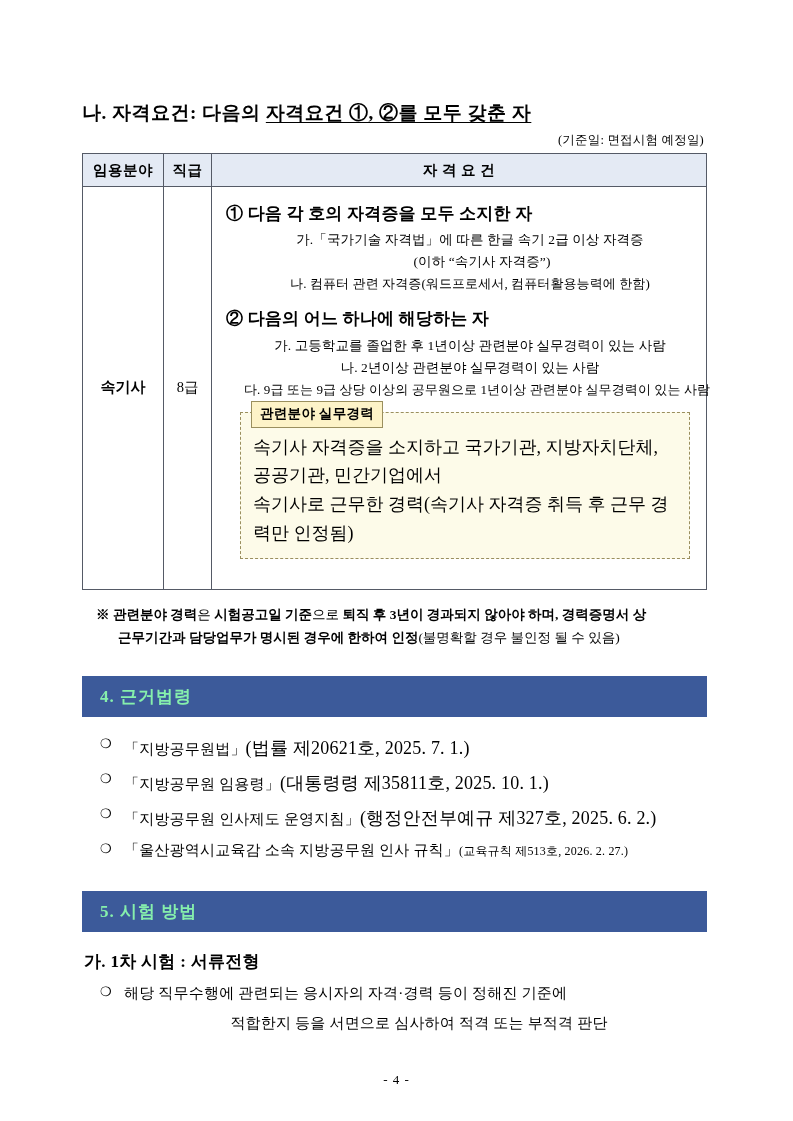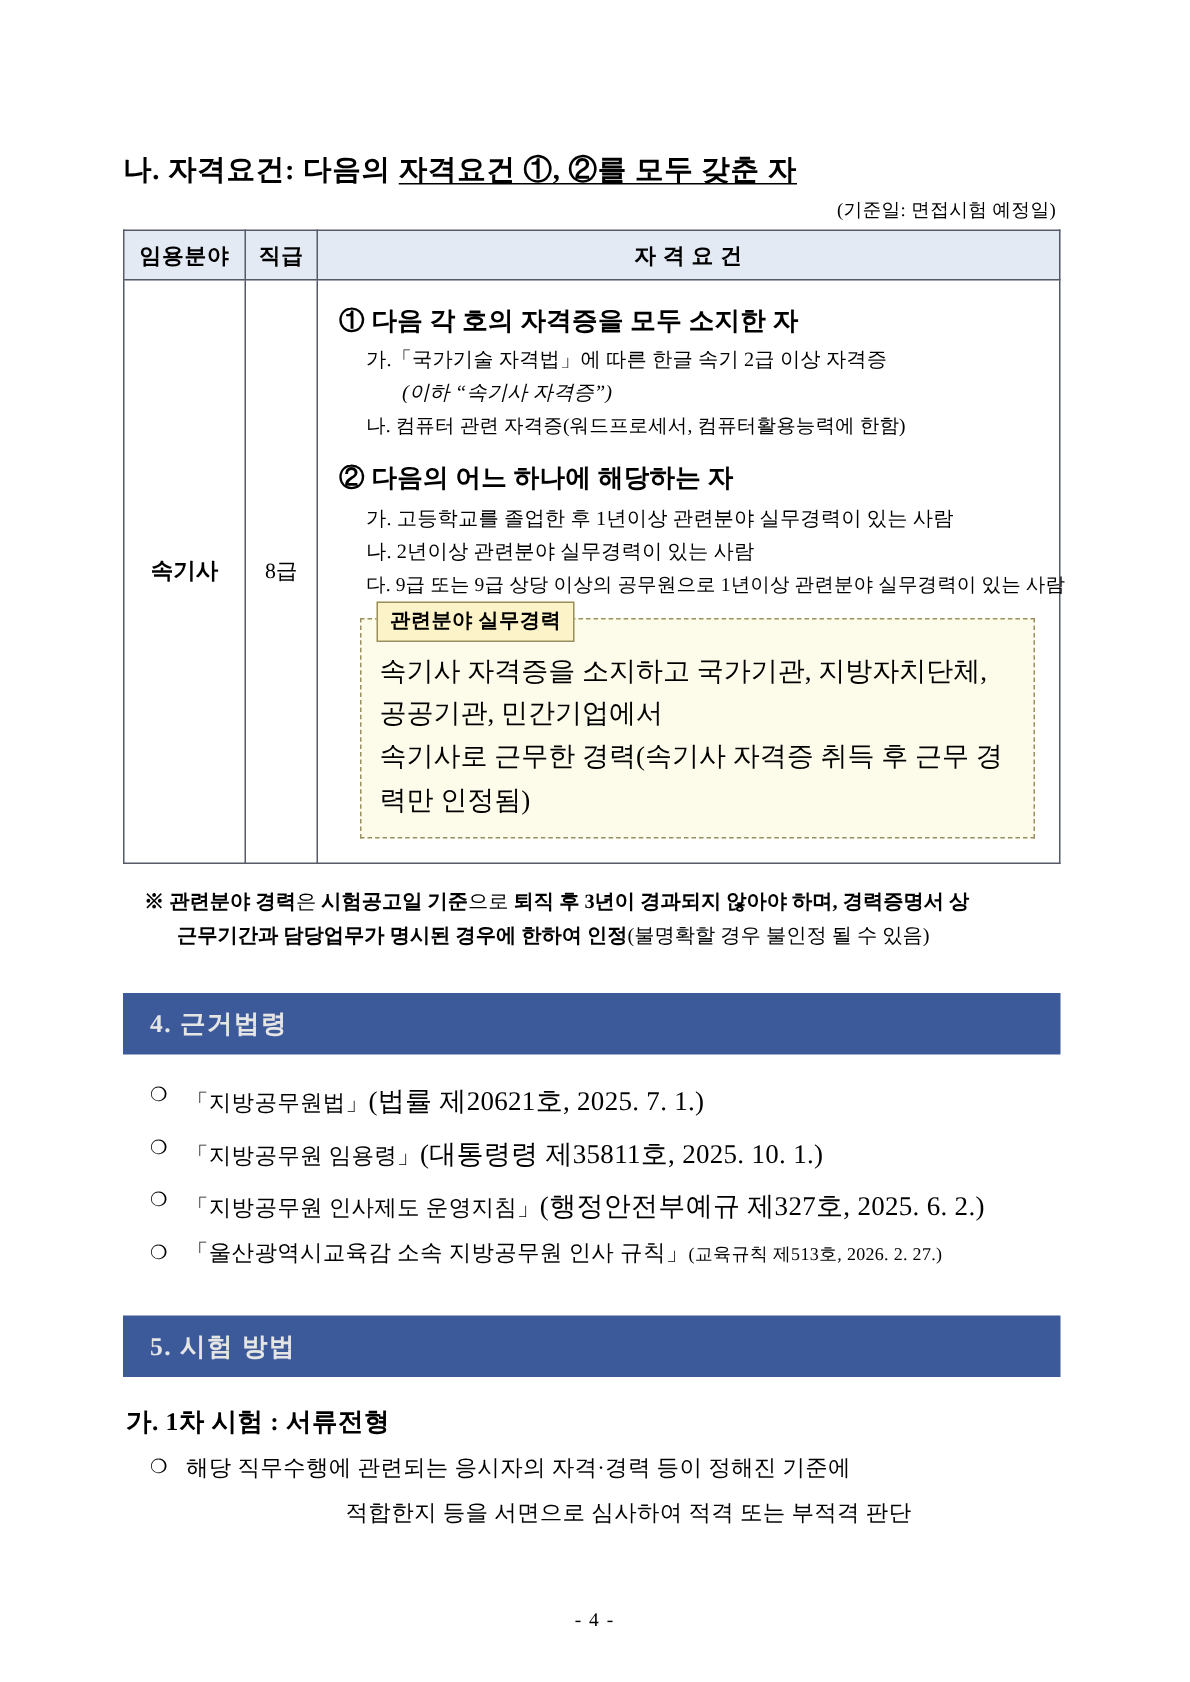--- a/index.html
+++ b/index.html
@@ -88,27 +88,28 @@
     font-size: 17px;
     margin: 2px 0 3px 0;
     letter-spacing: 0.2px;
   }
   .item-head.second { margin-top: 12px; }
   .sub {
     margin: 1px 0 1px 18px;
     font-size: 13.5px;
     letter-spacing: 0.1px;
     white-space: nowrap;
-  }
-  .sub.indent2 { margin-left: 42px; font-style: italic; }
+    text-align: center;
+  }
+  .sub.indent2 { margin-left: 42px; }
   .sub.small { font-size: 13px; }
 
   
   .dashbox {
-    margin: 12px 6px 4px 14px;
+    margin: 12px 6px 18px 14px;
     border: 1px dashed #9a8f5e;
     background: #fdfbe9;
     padding: 16px 12px 10px 12px;
     position: relative;
   }
   .dashbox-title {
     position: absolute;
     top: -12px;
     left: 10px;
     background: #fdf3c8;
@@ -131,21 +132,21 @@
     font-size: 13.5px;
     line-height: 1.7;
     font-weight: bold;
   }
   .aster .reg { font-weight: normal; }
   .aster .line2 { display: block; margin-left: 22px; }
 
   
   .bluebar {
     background: #3c5a9a;
-    color: #e5e5e5;
+    color: #86efac;
     font-size: 17px;
     font-weight: bold;
     letter-spacing: 1px;
     padding: 9px 0 9px 18px;
     margin: 26px 0 14px 0;
     width: 625px;
     box-sizing: border-box;
   }
 
   

